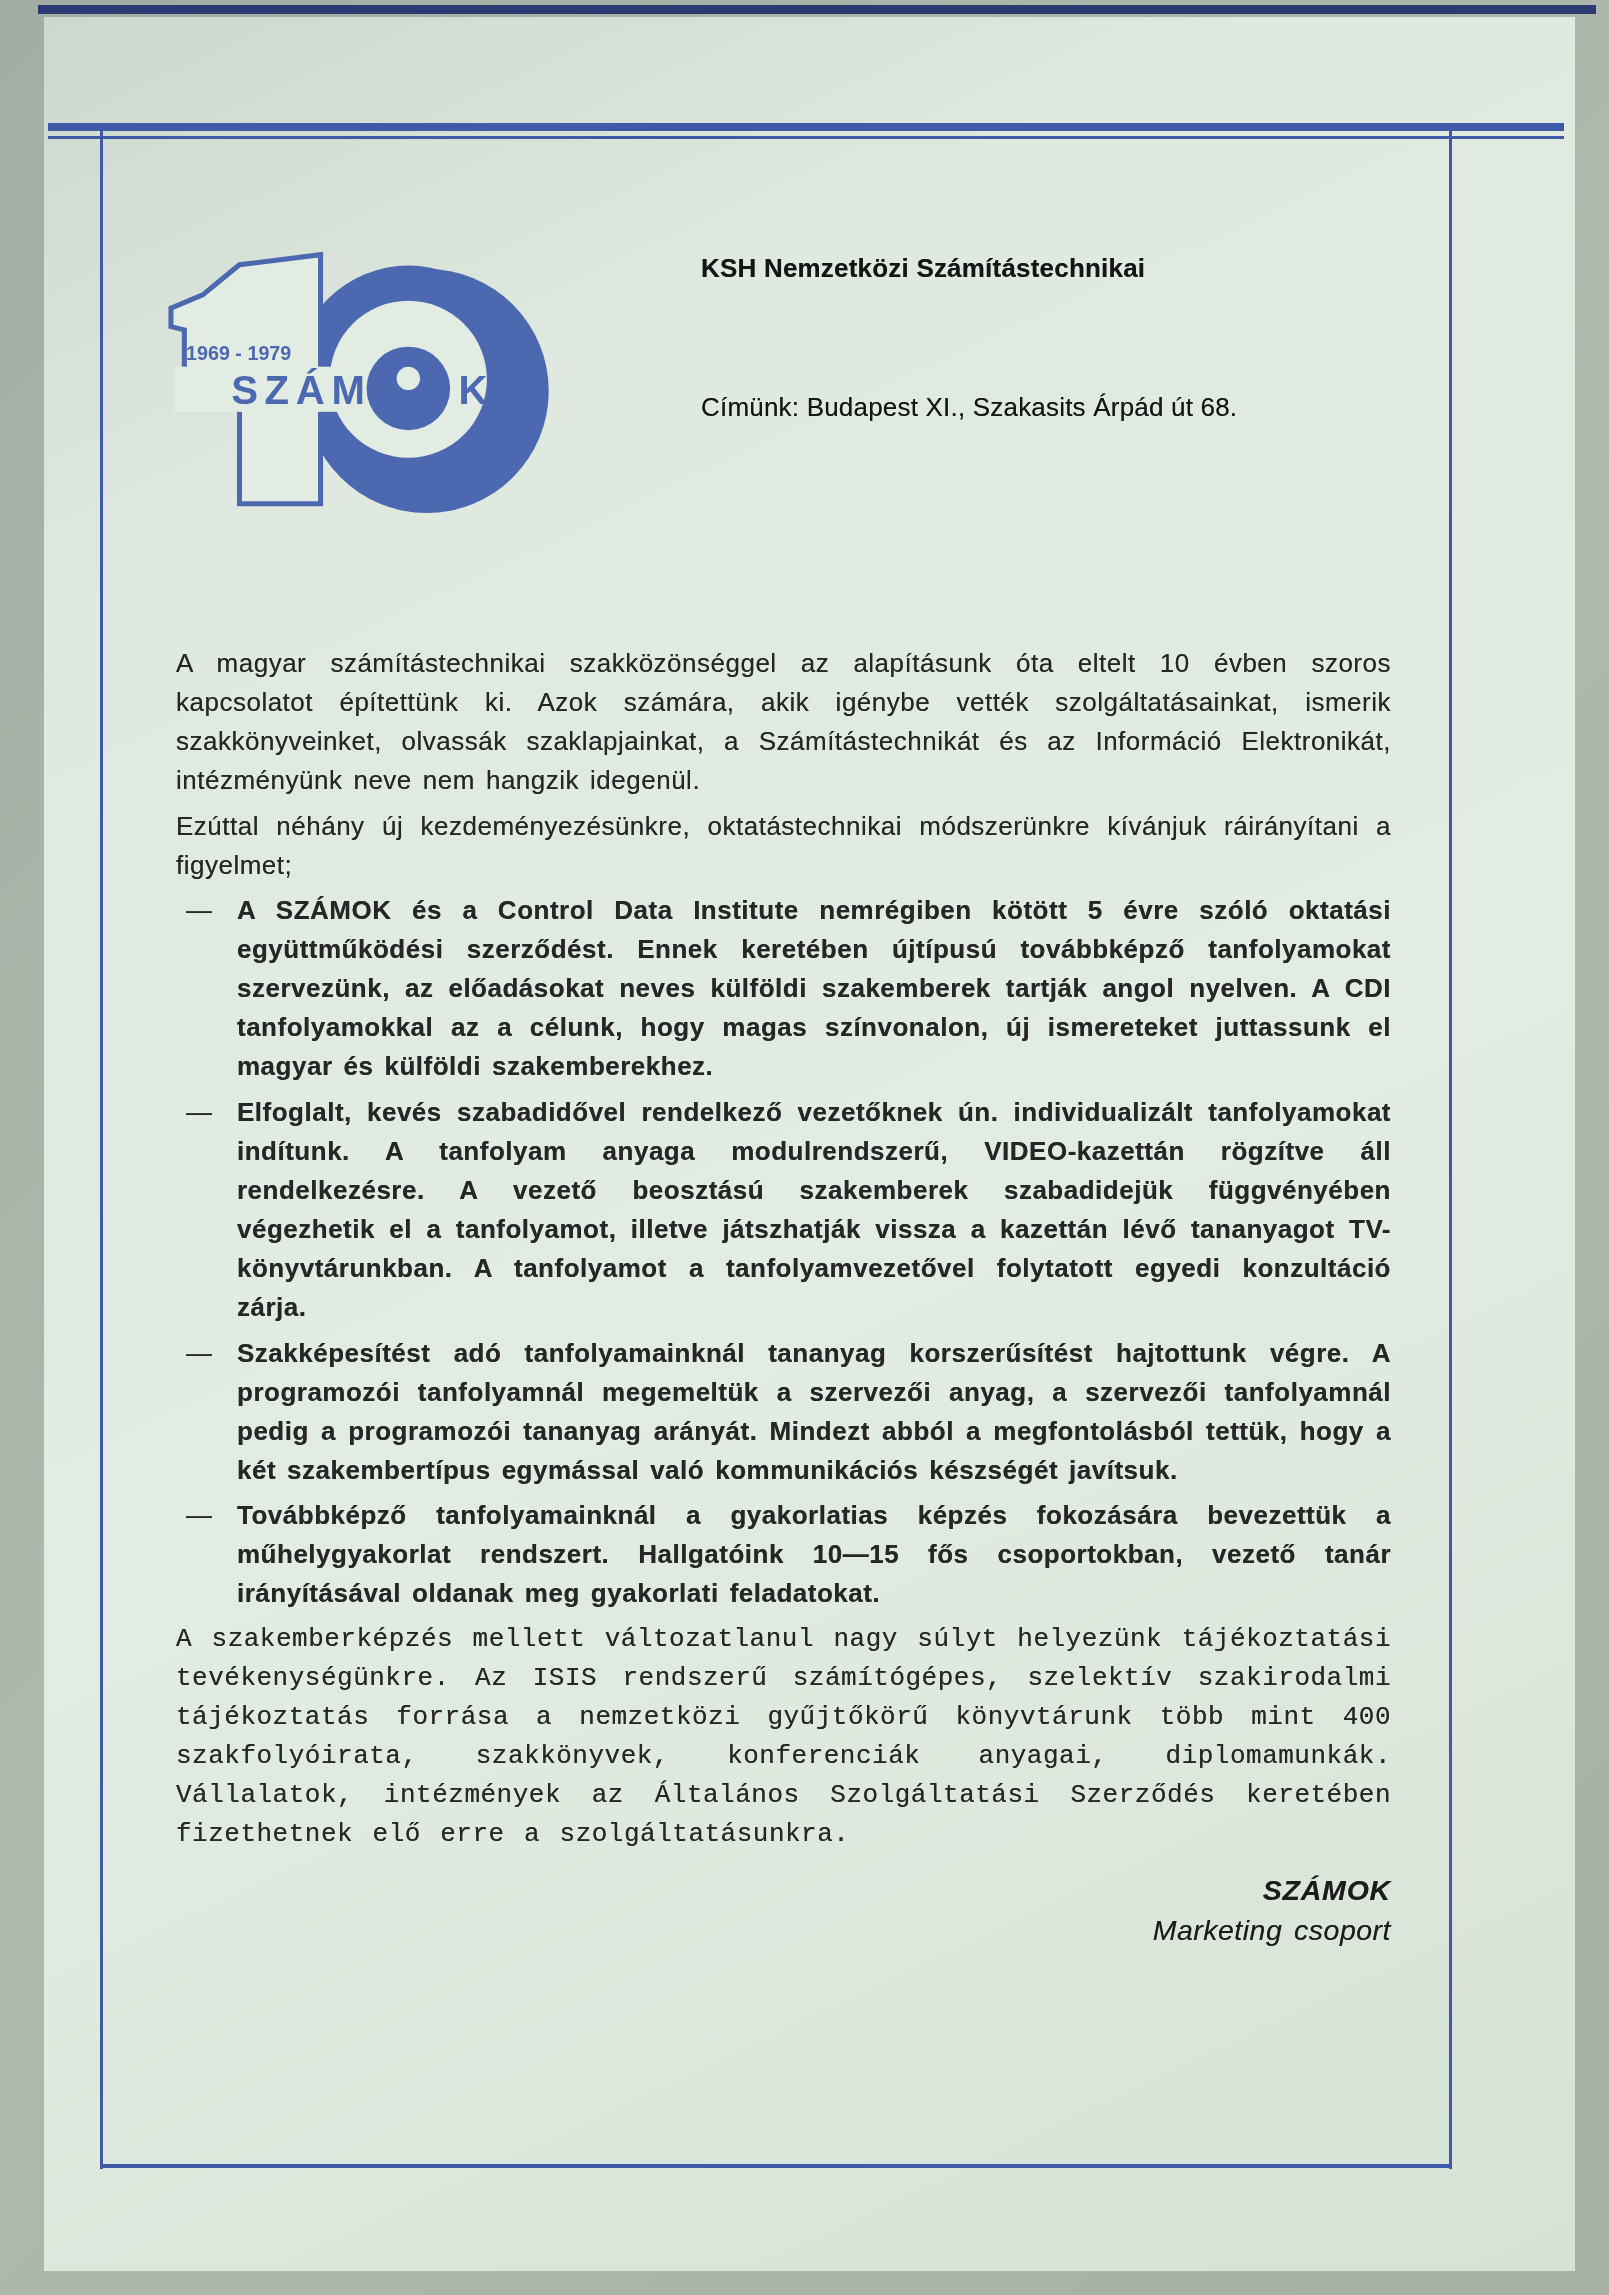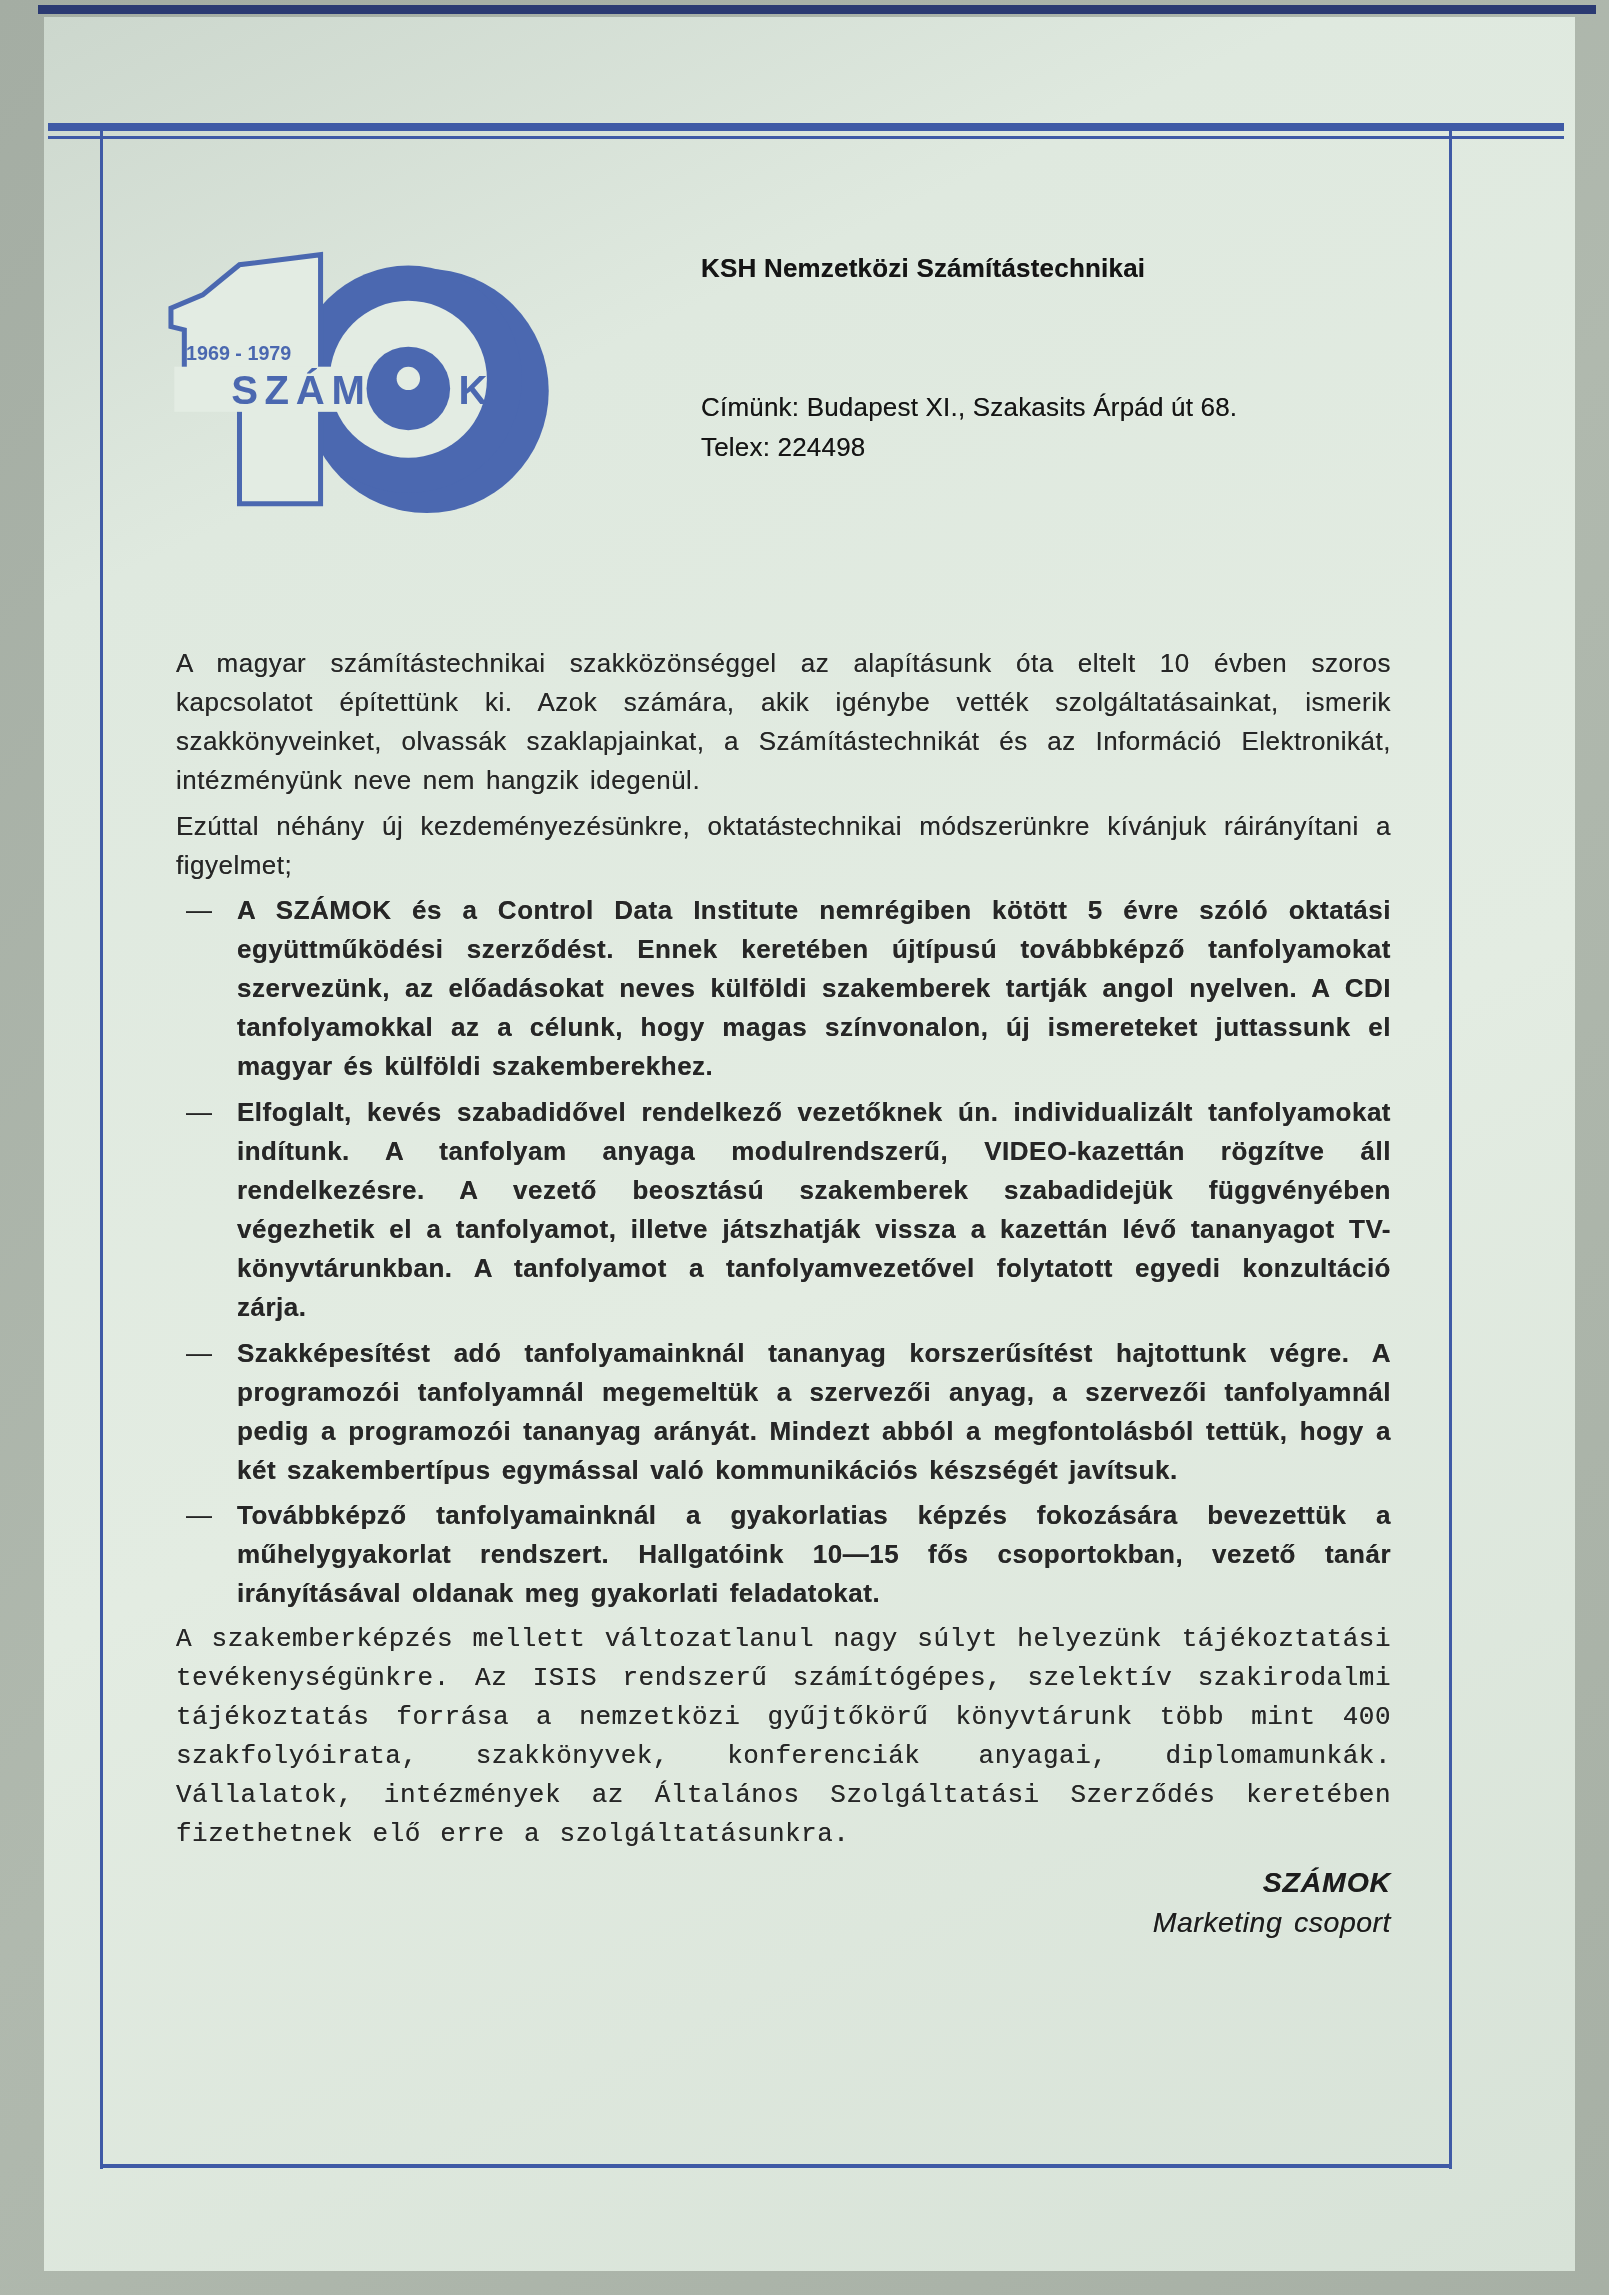--- a/index.html
+++ b/index.html
@@ -38,21 +38,21 @@
     font-size:26px; line-height:39px; color:#262626;
     text-align:justify; letter-spacing:0.5px; word-spacing:3.3px;
     text-shadow:0 0 0.4px rgba(40,40,40,0.65);
   }
   .bodytext p { margin:0 0 6.7px; }
   .bullet { display:flex; margin:0 0 6.7px; }
   .dash { flex:0 0 61px; padding-left:10px; box-sizing:border-box; }
   .btext { flex:1; text-align:justify;font-weight:bold; }
   .gap-top { margin-top:16.7px;font-family:Liberation Mono, monospace; }
   .sig {
-    margin-top:8px; text-align:right; font-style:italic;
+    margin-top:16px; text-align:right; font-style:italic;
     font-size:28.5px; line-height:40px; color:#1c1c1c;
   }
   .sig .s1 { font-weight:bold; letter-spacing:0.8px; }
 </style>
 </head>
 <body>
 
 <div class="canvas">
 
   <div class="top-bar"></div>
@@ -81,21 +81,20 @@
     <circle cx="298" cy="162" r="14" fill="#e3ece3"></circle>
     <text x="358" y="193" font-family="Liberation Sans, sans-serif" font-size="48" font-weight="bold" fill="#4b68b0">K</text>
   </svg>
 
   <div class="org">
     <div>KSH Nemzetközi Számítástechnikai</div>
   </div>
 
   <div class="addr">
     <div>Címünk: Budapest XI., Szakasits Árpád út 68.</div>
-    <div>Telex: 224498</div>
   </div>
 
   <div class="bodytext">
     <p>A magyar számítástechnikai szakközönséggel az alapításunk óta eltelt 10 évben szoros kapcsolatot építettünk ki. Azok számára, akik igénybe vették szolgáltatásainkat, ismerik szakkönyveinket, olvassák szaklapjainkat, a Számítástechnikát és az Információ Elektronikát, intézményünk neve nem hangzik idegenül.</p>
     <p>Ezúttal néhány új kezdeményezésünkre, oktatástechnikai módszerünkre kívánjuk ráirányítani a figyelmet;</p>
 
     <div class="bullet">
       <span class="dash">—</span>
       <span class="btext">A SZÁMOK és a Control Data Institute nemrégiben kötött 5 évre szóló oktatási együttműködési szerződést. Ennek keretében újtípusú továbbképző tanfolyamokat szervezünk, az előadásokat neves külföldi szakemberek tartják angol nyelven. A CDI tanfolyamokkal az a célunk, hogy magas színvonalon, új ismereteket juttassunk el magyar és külföldi szakemberekhez.</span>
     </div>

